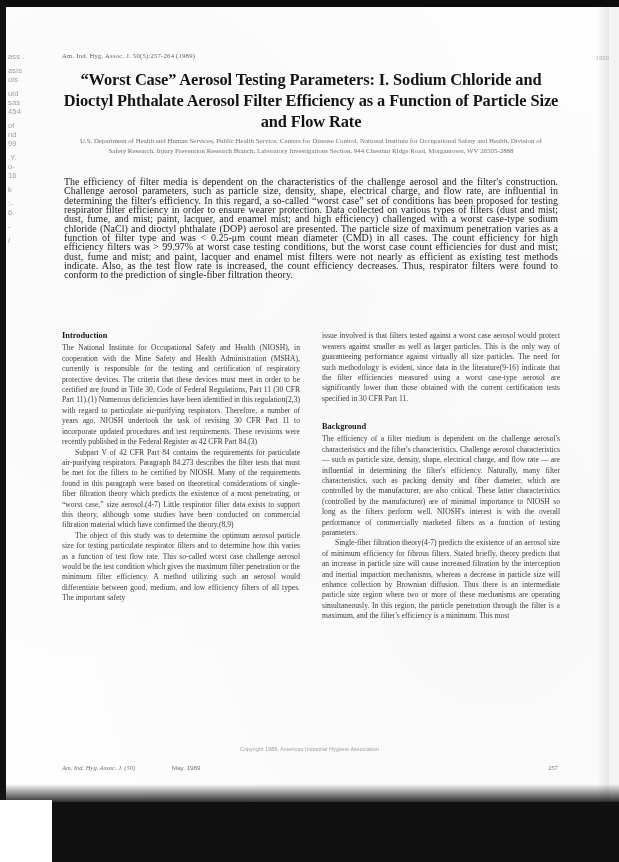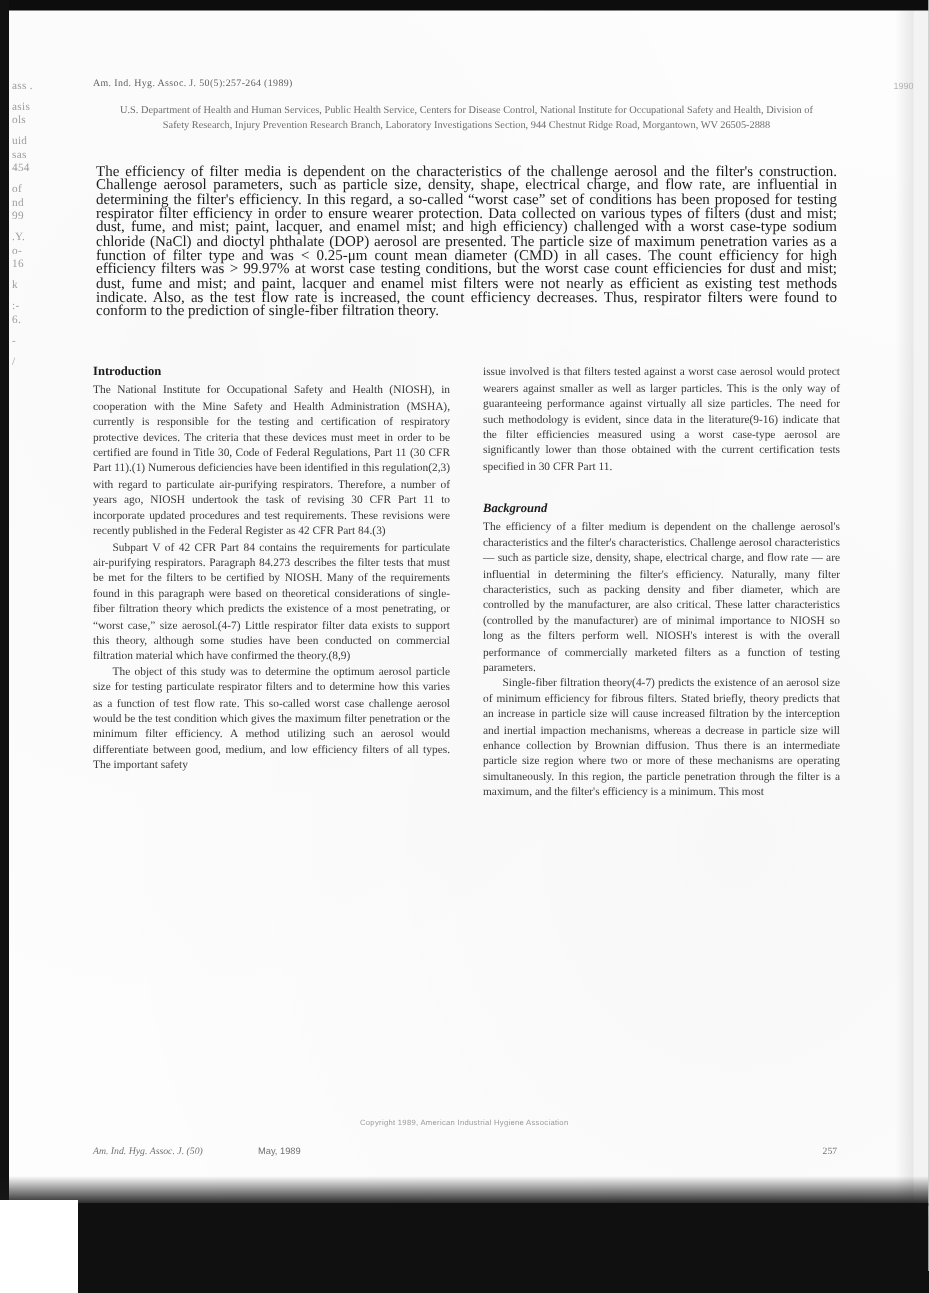--- a/index.html
+++ b/index.html
@@ -81,21 +81,21 @@
 
   
   .bleed-col {
     position: absolute;
     left: 8px;
     top: 52px;
     width: 42px;
     color: #8e8e8e;
     font-size: 7.5px;
     line-height: 9px;
-    font-family: Liberation Serif, serif;
+    font-family: Liberation Sans, sans-serif;
     letter-spacing: .2px;
     opacity: .85;
     text-align: left;
   }
   .bleed-col div { margin-bottom: 5px; white-space: pre; }
 
   
   .content {
     position: absolute;
     left: 62px;
@@ -145,21 +145,21 @@
     margin-top: 22px;
     font-size: 10px;
     line-height: 9.3px;
     font-weight: normal;
     text-align: justify;
     color: #1d1d1d;
     padding: 0 2px;
   }
 
   .columns {
-    margin-top: 31px;
+    margin-top: 52px;
     display: flex;
     gap: 22px;
   }
   .col {
     width: 238px;
   }
   .col p {
     margin: 0;
     font-size: 7.6px;
     line-height: 10.4px;
@@ -171,21 +171,20 @@
   .col p.noindent { text-indent: 0; }
   .col p + p { margin-top: 0; }
 
   h2.sec {
     font-size: 8.4px;
     font-weight: bold;
     margin: 0 0 3px 0;
     color: #1a1a1a;
   }
   h2.sec.italic {
-    font-style: italic;
     margin-top: 9px;
   }
   .spacer-sec { height: 9px; }
 
   
   .copyright {
     position: absolute;
     left: 0; right: 0;
     top: 746px;
     text-align: center;
@@ -253,20 +252,21 @@
     <div>-</div>
     <div>/</div>
   </div>
 
   <div class="ghost-top">1990</div>
 
   <div class="content">
 
     <div class="running-head">Am. Ind. Hyg. Assoc. J. 50(5):257-264 (1989)</div>
 
+    <h1 class="title">“Worst Case” Aerosol Testing Parameters: I. Sodium Chloride and Dioctyl Phthalate Aerosol Filter Efficiency as a Function of Particle Size and Flow Rate</h1>
 
 
     <div class="affiliation">U.S. Department of Health and Human Services, Public Health Service, Centers for Disease Control, National Institute for Occupational Safety and Health, Division of Safety Research, Injury Prevention Research Branch, Laboratory Investigations Section, 944 Chestnut Ridge Road, Morgantown, WV 26505-2888</div>
 
     <div class="abstract">The efficiency of filter media is dependent on the characteristics of the challenge aerosol and the filter's construction. Challenge aerosol parameters, such as particle size, density, shape, electrical charge, and flow rate, are influential in determining the filter's efficiency. In this regard, a so-called “worst case” set of conditions has been proposed for testing respirator filter efficiency in order to ensure wearer protection. Data collected on various types of filters (dust and mist; dust, fume, and mist; paint, lacquer, and enamel mist; and high efficiency) challenged with a worst case-type sodium chloride (NaCl) and dioctyl phthalate (DOP) aerosol are presented. The particle size of maximum penetration varies as a function of filter type and was &lt; 0.25-μm count mean diameter (CMD) in all cases. The count efficiency for high efficiency filters was &gt; 99.97% at worst case testing conditions, but the worst case count efficiencies for dust and mist; dust, fume and mist; and paint, lacquer and enamel mist filters were not nearly as efficient as existing test methods indicate. Also, as the test flow rate is increased, the count efficiency decreases. Thus, respirator filters were found to conform to the prediction of single-fiber filtration theory.</div>
 
     <div class="columns">
 
       <div class="col">
         <h2 class="sec">Introduction</h2>

